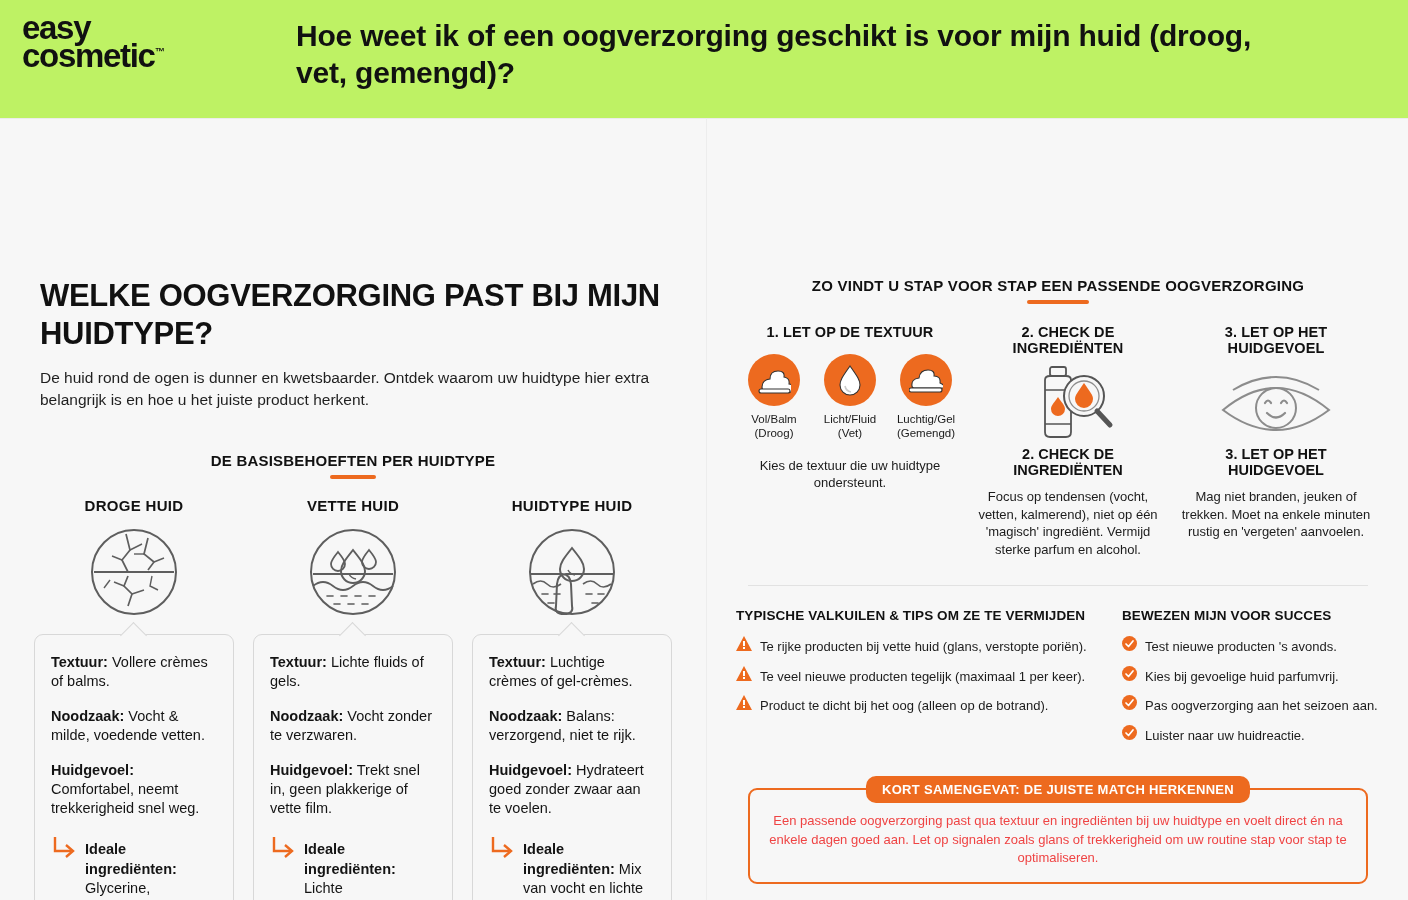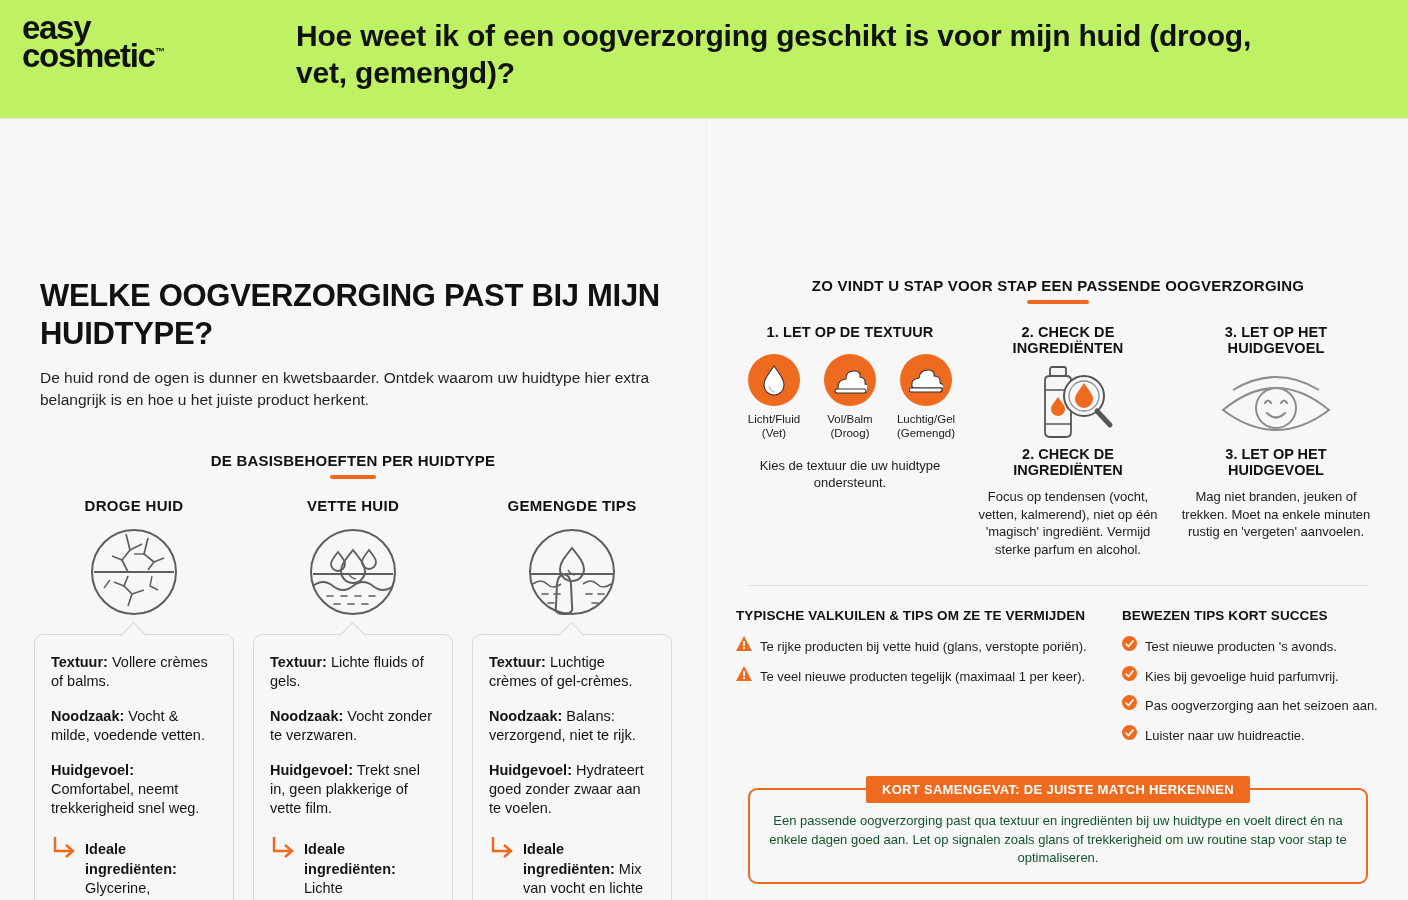--- a/index.html
+++ b/index.html
@@ -71,22 +71,22 @@
   .list-col.narrow{flex:0 0 258px;}
   .list-head{font-size:13.5px;font-weight:bold;letter-spacing:.1px;color:#111;margin-bottom:12px;}
   .li{display:flex;align-items:flex-end;gap:8px;margin-bottom:9px;font-size:13px;line-height:1.3;color:#1c1c1c;}
   .li .glyph{flex:0 0 auto;margin-top:1px;}
 
   
   .summary{position:relative;margin:34px 12px 0;border:2px solid #ED6A1F;border-radius:9px;
     padding:22px 18px 14px;background:#f7f7f7;}
   .summary-badge{position:absolute;top:-14px;left:50%;transform:translateX(-50%);
     background:#ED6A1F;color:#fff;font-size:13px;font-weight:bold;letter-spacing:.3px;
-    padding:6px 16px;border-radius:2px;white-space:nowrap;}
-  .summary-text{font-size:13px;line-height:1.42;text-align:center;color:#14532d;}
+    padding:6px 16px;border-radius:10px;white-space:nowrap;}
+  .summary-text{font-size:13px;line-height:1.42;text-align:center;color:#ef4444;}
 </style>
 </head>
 <body>
 
 <div class="page">
 
   <div class="header">
     <div class="logo">
       <span class="l1">easy</span>
       <span class="l2"><span>cosmetic</span><span class="tm">™</span></span>
@@ -174,21 +174,21 @@
                     <path d="M4 3 L4 17 L20 17" fill="none" stroke="#ED6A1F" stroke-width="2.4"></path>
                     <path d="M15 11 L22 17 L15 23" fill="none" stroke="#ED6A1F" stroke-width="2.4"></path>
                   </svg>
               </span>
               <b>Ideale ingrediënten:</b><span> Lichte vochtinbrengers, Niet-comedogene oliën, Niacinamide.</span>
             </div>
           </div>
         </div>
 
         <div class="card">
-          <div class="card-title">GEMENGDE TIPS</div>
+          <div class="card-title">HUIDTYPE HUID</div>
           <div class="circ-wrap">
             <svg width="96" height="96" viewBox="0 0 96 96">
               <circle cx="48" cy="48" r="42" fill="none" stroke="#5e5e5e" stroke-width="2"></circle>
               <path d="M7 50 L38 50 q8 0 9 10 l1 22 q2 8 -8 8 t-8 -8 l1 -22 q1 -10 9 -10 L89 50" fill="none" stroke="#5e5e5e" stroke-width="2"></path>
               <path d="M48 24 c8 10 12 15 12 21 a12 12 0 0 1 -24 0 c0 -6 4 -11 12 -21Z" fill="none" stroke="#5e5e5e" stroke-width="2"></path>
               <path d="M44 46 q2 4 7 5" fill="none" stroke="#5e5e5e" stroke-width="1.5"></path>
               <path d="M9 60 q8 -6 14 0 t14 0" fill="none" stroke="#5e5e5e" stroke-width="1.6"></path>
               <path d="M59 60 q8 -6 14 0 t14 0" fill="none" stroke="#5e5e5e" stroke-width="1.6"></path>
               <g stroke="#5e5e5e" stroke-width="1.6" stroke-linecap="round">
                 <line x1="18" y1="70" x2="24" y2="70"></line>
@@ -224,40 +224,40 @@
         <div class="r-head">ZO VINDT U STAP VOOR STAP EEN PASSENDE OOGVERZORGING</div>
         <div class="accent-bar wide"></div>
 
         <div class="steps">
 
           <div class="step">
             <div class="step-title">1. LET OP DE TEXTUUR</div>
             <div class="tex-row">
               <div class="tex-item">
                 <div class="tex-circle">
+                  <svg width="34" height="30" viewBox="0 0 34 30">
+                    <path d="M5 22 q0 -7 8 -8 q0 -8 8 -8 q7 0 6 6 q6 1 5 7 q8 1 8 5 q0 3 -6 3 H9 q-4 0 -4 -5Z" fill="#fff" stroke="#333" stroke-width="1.1"></path>
+                    <path d="M4 24 h27 q2 0 2 2 t-2 2 H4 q-2 0 -2 -2 t2 -2Z" fill="#fff" stroke="#333" stroke-width="1.1"></path>
+                  </svg>
+                </div>
+                <div class="tex-label">
+                  <div>Vol/Balm</div>
+                  <div>(Droog)</div>
+                </div>
+              </div>
+              <div class="tex-item">
+                <div class="tex-circle">
                   <svg width="24" height="32" viewBox="0 0 24 32">
                     <path d="M12 2 c7 10 10 14 10 19 a10 10 0 0 1 -20 0 c0 -5 3 -9 10 -19Z" fill="#fff" stroke="#333" stroke-width="1.1"></path>
                     <path d="M7 22 q1 5 6 6" fill="none" stroke="#ccc" stroke-width="1.6"></path>
                   </svg>
                 </div>
                 <div class="tex-label">
                   <div>Licht/Fluid</div>
                   <div>(Vet)</div>
-                </div>
-              </div>
-              <div class="tex-item">
-                <div class="tex-circle">
-                  <svg width="34" height="30" viewBox="0 0 34 30">
-                    <path d="M5 22 q0 -7 8 -8 q0 -8 8 -8 q7 0 6 6 q6 1 5 7 q8 1 8 5 q0 3 -6 3 H9 q-4 0 -4 -5Z" fill="#fff" stroke="#333" stroke-width="1.1"></path>
-                    <path d="M4 24 h27 q2 0 2 2 t-2 2 H4 q-2 0 -2 -2 t2 -2Z" fill="#fff" stroke="#333" stroke-width="1.1"></path>
-                  </svg>
-                </div>
-                <div class="tex-label">
-                  <div>Vol/Balm</div>
-                  <div>(Droog)</div>
                 </div>
               </div>
               <div class="tex-item">
                 <div class="tex-circle">
                   <svg width="34" height="28" viewBox="0 0 34 28">
                     <path d="M3 20 q-1 -7 7 -8 q1 -8 9 -8 q7 0 6 6 q7 0 6 7 q5 2 4 5 H5 q-2 0 -2 -2Z" fill="#fff" stroke="#333" stroke-width="1.1"></path>
                     <path d="M2 22 h29 q2 0 2 2 t-2 2 H2 q-2 0 -2 -2 t2 -2Z" fill="#fff" stroke="#333" stroke-width="1.1"></path>
                   </svg>
                 </div>
                 <div class="tex-label">
@@ -320,24 +320,32 @@
               <span>Te rijke producten bij vette huid (glans, verstopte poriën).</span>
             </div>
             <div class="li">
               <span class="glyph"><svg width="16" height="15" viewBox="0 0 16 15">
                     <path d="M8 0 L16 15 L0 15Z" fill="#ED6A1F"></path>
                     <rect x="7" y="5" width="2" height="5" fill="#fff"></rect>
                     <rect x="7" y="11" width="2" height="2" fill="#fff"></rect>
                   </svg></span>
               <span>Te veel nieuwe producten tegelijk (maximaal 1 per keer).</span>
             </div>
+            <div class="li">
+              <span class="glyph"><svg width="16" height="15" viewBox="0 0 16 15">
+                    <path d="M8 0 L16 15 L0 15Z" fill="#ED6A1F"></path>
+                    <rect x="7" y="5" width="2" height="5" fill="#fff"></rect>
+                    <rect x="7" y="11" width="2" height="2" fill="#fff"></rect>
+                  </svg></span>
+              <span>Product te dicht bij het oog (alleen op de botrand).</span>
+            </div>
           </div>
 
           <div class="list-col narrow">
-            <div class="list-head">BEWEZEN TIPS KORT SUCCES</div>
+            <div class="list-head">BEWEZEN MIJN VOOR SUCCES</div>
             <div class="li">
               <span class="glyph"><svg width="15" height="15" viewBox="0 0 15 15">
                     <circle cx="7.5" cy="7.5" r="7.5" fill="#ED6A1F"></circle>
                     <path d="M4 8 L6.5 10.5 L11 5" fill="none" stroke="#fff" stroke-width="1.7" stroke-linecap="round" stroke-linejoin="round"></path>
                   </svg></span>
               <span>Test nieuwe producten 's avonds.</span>
             </div>
             <div class="li">
               <span class="glyph"><svg width="15" height="15" viewBox="0 0 15 15">
                     <circle cx="7.5" cy="7.5" r="7.5" fill="#ED6A1F"></circle>

